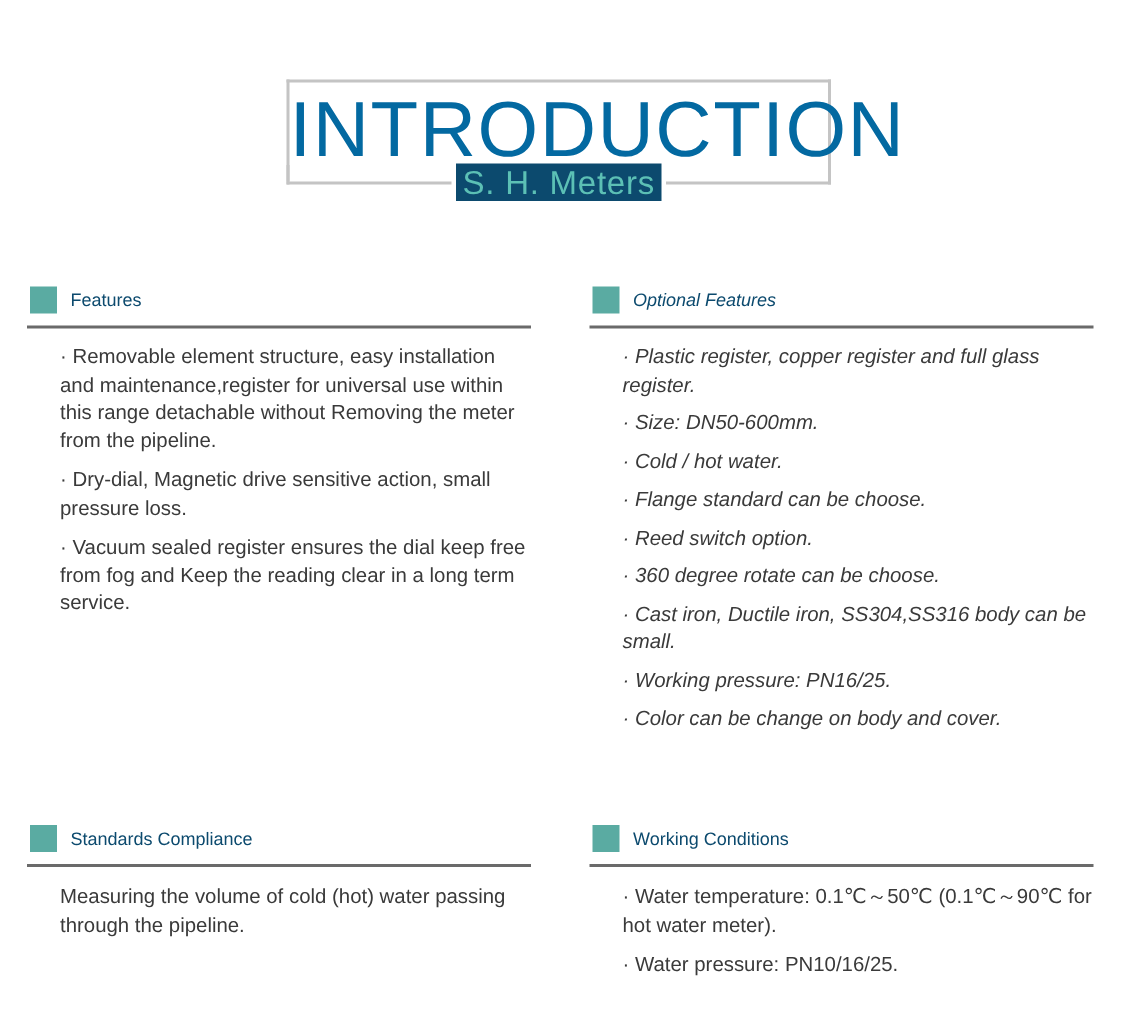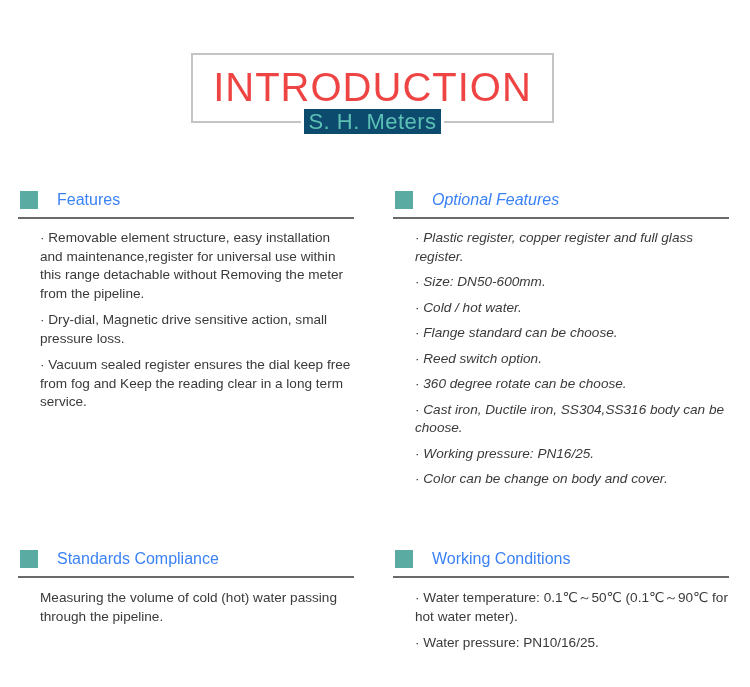--- a/index.html
+++ b/index.html
@@ -24,23 +24,23 @@
       border: 2px solid #c4c4c4;
       border-bottom: none;
       box-sizing: border-box;
     }
     .title-text {
       position: absolute;
       left: 0;
       right: 0;
       top: 10px;
       text-align: center;
-      font-size: 40px;
+      font-size: 52px;
       letter-spacing: 1px;
-      color: #ef4444;
+      color: #0369a1;
       font-weight: normal;
       line-height: 44px;
     }
     .subtitle-row {
       position: absolute;
       left: 191px;
       top: 110px;
       width: 363px;
       height: 24px;
     }
@@ -89,25 +89,25 @@
     .section-square {
       position: absolute;
       left: 2px;
       top: 2px;
       width: 18px;
       height: 18px;
       background: #5aaba2;
     }
     .section-title {
       position: absolute;
-      left: 39px;
+      left: 29px;
       top: 0;
-      font-size: 16px;
+      font-size: 12px;
       line-height: 22px;
-      color: #3b82f6;
+      color: #0c4a6e;
     }
     .section-body {
       padding: 8px 0 0 10px;
       font-size: 13.6px;
       line-height: 18.5px;
       color: #3a3a3a;
     }
     .item {
       margin: 0 0 8px 12px;
     }
@@ -155,21 +155,21 @@
     <div class="section-square"></div>
     <div class="section-title">Optional Features</div>
   </div>
   <div class="section-body">
     <p class="item">· Plastic register, copper register and full glass register.</p>
     <p class="item">· Size: DN50-600mm.</p>
     <p class="item">· Cold / hot water.</p>
     <p class="item">· Flange standard can be choose.</p>
     <p class="item">· Reed switch option.</p>
     <p class="item">· 360 degree rotate can be choose.</p>
-    <p class="item">· Cast iron, Ductile iron, SS304,SS316 body can be choose.</p>
+    <p class="item">· Cast iron, Ductile iron, SS304,SS316 body can be small.</p>
     <p class="item">· Working pressure: PN16/25.</p>
     <p class="item">· Color can be change on body and cover.</p>
   </div>
 </div>
 
 <div class="section" id="sec-standards">
   <div class="section-header">
     <div class="section-square"></div>
     <div class="section-title">Standards Compliance</div>
   </div>

